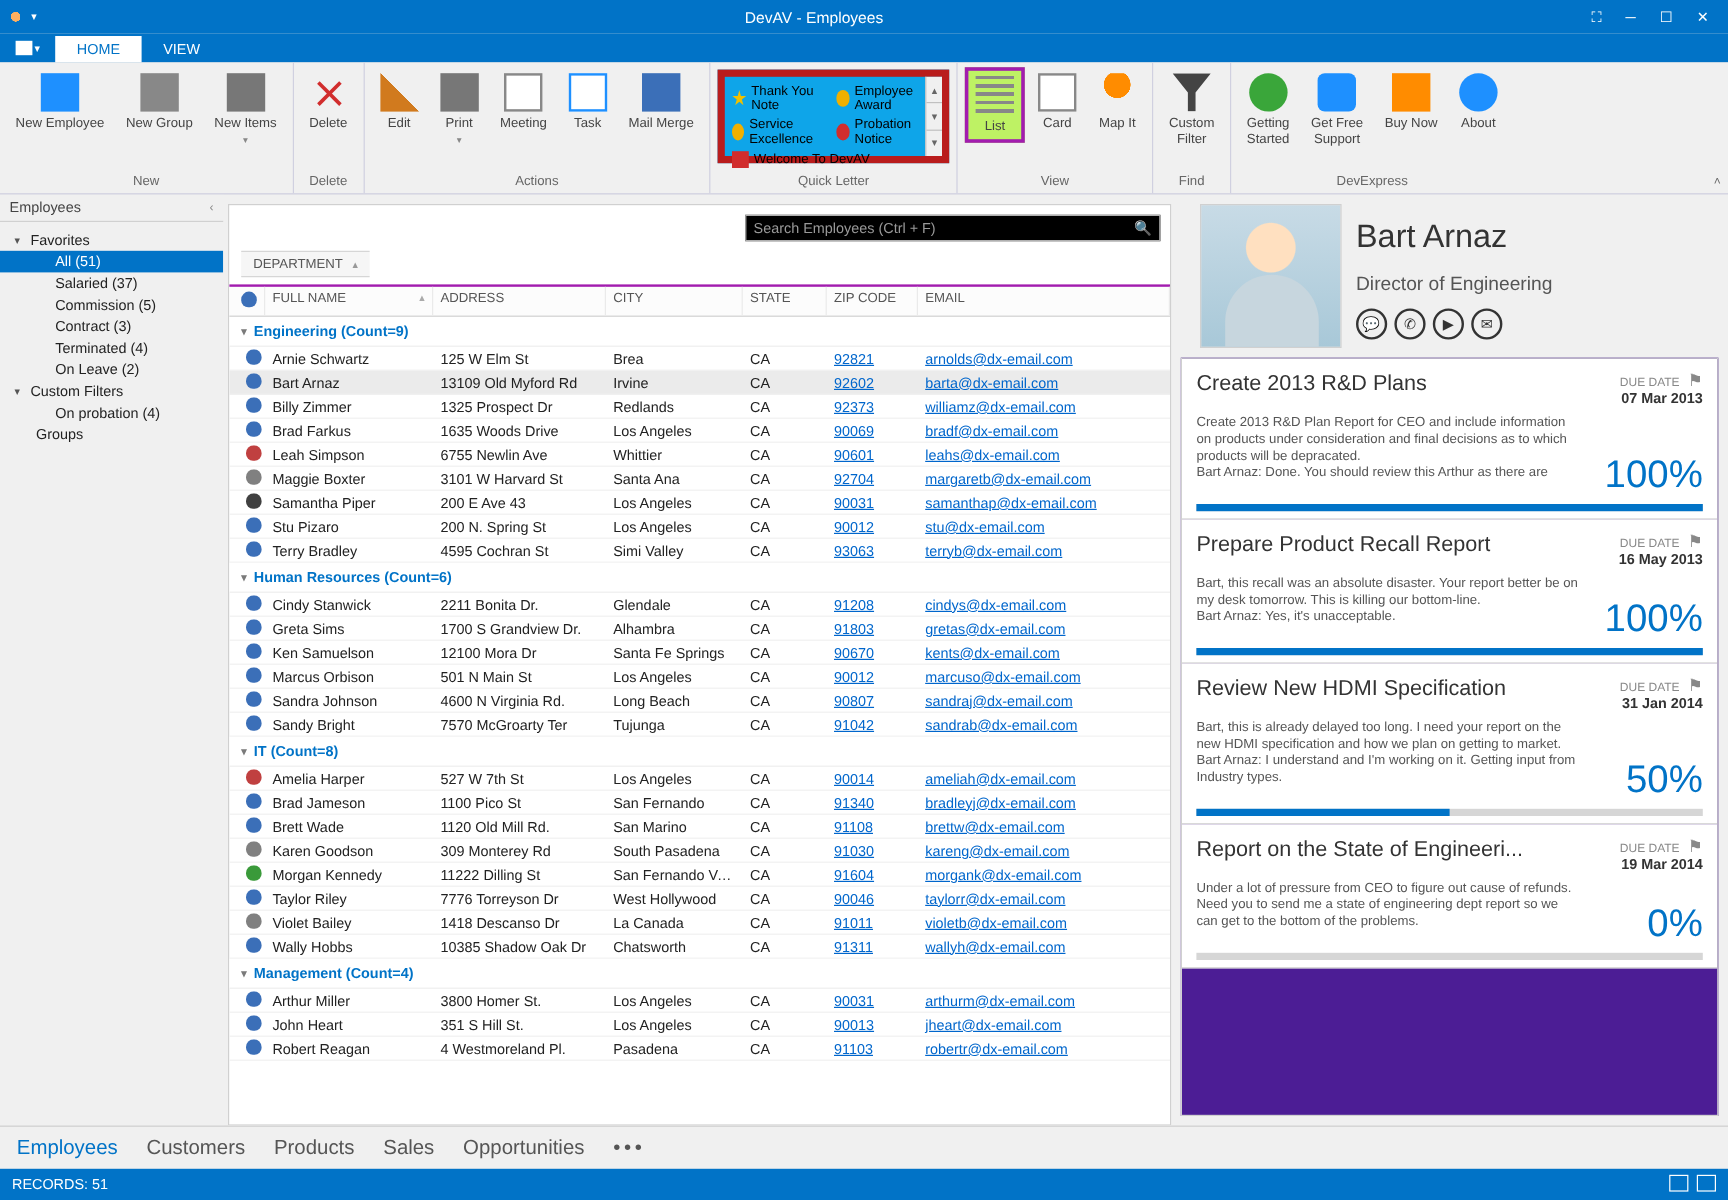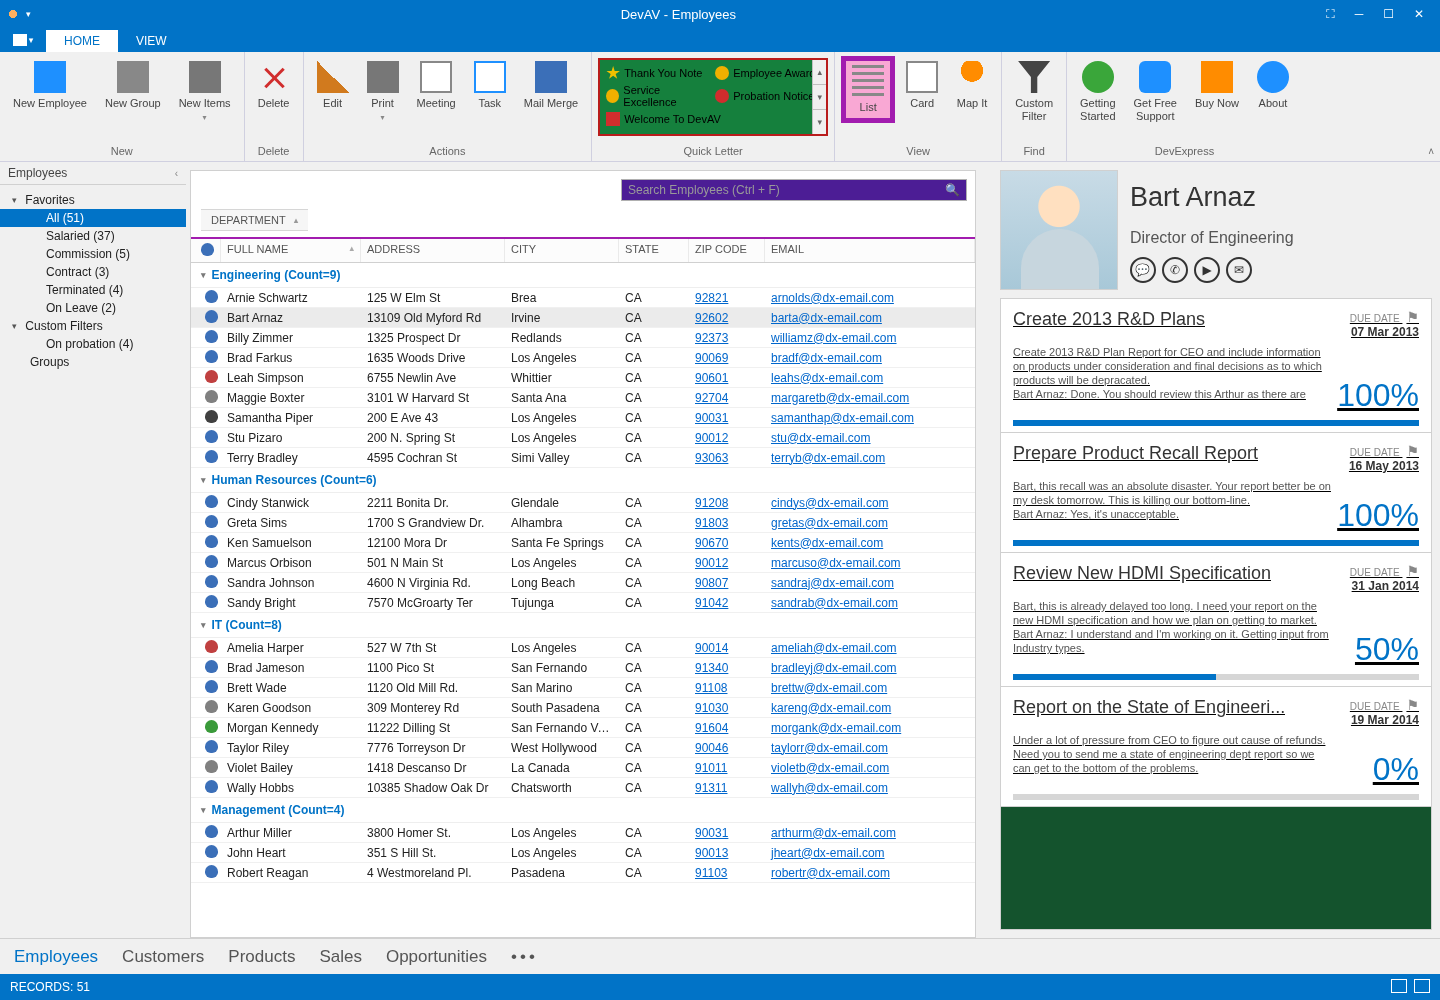--- a/index.html
+++ b/index.html
@@ -12,42 +12,42 @@
 .titlebar .win-ctrls span { font-size: 12px; cursor: default; }
 .tabstrip { background: #0173c7; height: 24px; display: flex; align-items: flex-end; }
 .tabstrip .filebtn { width: 46px; height: 24px; display: flex; align-items: center; justify-content: center; color: #fff; }
 .tabstrip .tab { padding: 4px 18px 4px 18px; font-size: 12px; color: #fff; cursor: default; }
 .tabstrip .tab.active { background: #fff; color: #0173c7; }
 .ribbon { background: #f0f0f0; border-bottom: 1px solid #d0d0e0; height: 110px; display: flex; position: relative; }
 .ribbon-group { display: flex; flex-direction: column; padding: 4px 6px 0 6px; border-right: 1px solid #d0d0e0; position: relative; }
 .ribbon-group .items { flex: 1; display: flex; align-items: flex-start; gap: 4px; }
 .ribbon-group .caption { text-align: center; font-size: 11px; color: #666; padding: 2px 0 4px 0; }
 .rb-btn { display: flex; flex-direction: column; align-items: center; justify-content: flex-start; padding: 4px 6px; border: 1px solid transparent; cursor: default; min-width: 44px; }
-.rb-btn.active { background: #f9a8d4; border: 5px solid #a21caf; }
+.rb-btn.active { background: #bef264; border: 3px solid #a21caf; }
 .rb-btn .icon { width: 32px; height: 32px; margin-bottom: 4px; }
 .rb-btn .lbl { font-size: 11px; color: #444; text-align: center; line-height: 13px; }
-.ql-gallery { width: 230px; height: 78px; margin-top: 2px; border: 2px solid #b91c1c; background: #15803d; display: flex; flex-direction: column; font-size: 11px; padding: 4px 2px; position: relative; }
+.ql-gallery { width: 193px; height: 78px; margin-top: 2px; border: 6px solid #b91c1c; background: #0ea5e9; display: flex; flex-direction: column; font-size: 11px; padding: 4px 2px; position: relative; }
 .ql-gallery .row { display: flex; gap: 4px; padding: 2px 4px; }
 .ql-item { display: flex; align-items: center; gap: 4px; flex: 1; }
 .ql-item .ql-ico { width: 14px; height: 14px; }
 .ql-drop { position: absolute; right: 0; top: 0; width: 14px; height: 100%; background: #f0f0f0; border-left: 1px solid #c0c0c0; display: flex; flex-direction: column; }
 .ql-drop div { flex: 1; display: flex; align-items: center; justify-content: center; border-bottom:1px solid #c0c0c0; color:#666; font-size:9px;}
 .collapse-caret { position: absolute; right: 6px; bottom: 4px; font-size: 10px; color: #666; }
 .content { flex: 1; display: flex; background: #f0f0f0; overflow: hidden; }
 .sidebar { width: 186px; background: #f0f0f0; display: flex; flex-direction: column; }
 .sidebar-header { padding: 4px 8px; font-size: 12px; color: #444; border-bottom: 1px solid #d0d0d0; display:flex; justify-content:space-between; align-items:center;}
 .sidebar-body { flex: 1; overflow-y: auto; padding-top: 6px; }
 .tree-group-hdr { display: flex; align-items: center; padding: 2px 12px; font-size: 12px; color: #222; }
 .tree-chev { width: 10px; color: #555; font-size: 9px; display:inline-block; }
 .tree-item { display: block; padding: 2px 4px 2px 46px; font-size: 12px; color: #222; }
 .tree-item.selected { background: #0173c7; color: #fff; }
 .tree-sub-hdr { padding: 2px 12px; font-size: 12px; color:#222; }
 .maingrid { flex: 1; background: #fff; margin: 8px 8px 0 4px; border:1px solid #d0d0d0; display:flex; flex-direction:column; overflow:hidden;}
 .grid-top { display:flex; justify-content:flex-end; padding:8px;}
-.searchbox { width: 346px; height: 22px; border: 1px solid #b0b0b0; background:#4c1d95; display:flex; align-items:center; padding:0 6px; font-size:12px; color:#999; justify-content:space-between;}
+.searchbox { width: 346px; height: 22px; border: 1px solid #b0b0b0; background:#000000; display:flex; align-items:center; padding:0 6px; font-size:12px; color:#999; justify-content:space-between;}
 .group-by { padding: 0 0 6px 10px; }
 .group-chip { display:inline-flex; align-items:center; background:#f6f6f6; border-top:1px solid #d6d6d6; border-bottom:1px solid #d6d6d6; padding:4px 10px; font-size:11px; color:#555; gap:8px; }
 .grid-head-row { display:flex; border-top:2px solid #a21caf; border-bottom:1px solid #d0d0d0; background:#fcfcfc; font-size:11px; color:#555; }
 .gh { padding:4px 6px; border-right:1px solid #eaeaea; }
 .col-icon{width:30px;} .col-name{width:140px;} .col-addr{width:144px;} .col-city{width:114px;} .col-state{width:70px;} .col-zip{width:76px;} .col-email{flex:1;}
 .grid-body { flex:1; overflow-y:auto; }
 .group-row { display:flex; align-items:center; padding:5px 10px; font-size:12px; color:#0173c7; font-weight:600; background:#fff; border-bottom:1px solid #eee;}
 .group-row .chev { font-size:9px; color:#7a7a7a; margin-right:6px;}
 .data-row { display:flex; font-size:12px; color:#222; border-bottom:1px solid #f0f0f0; height:20px; align-items:center; }
 .data-row.sel { background: #ebebeb; }
@@ -61,21 +61,21 @@
 .rightpane { width: 456px; background:#f0f0f0; display:flex; flex-direction:column; padding:8px 8px 0 0;}
 .card-top { display:flex; gap:12px; padding:0 8px 8px 16px; }
 .avatar-img { width:118px; height:120px; background: radial-gradient(circle at 50% 30%, #ffe0c0 0%, #ffe0c0 20%, transparent 21%), linear-gradient(#c8dbe6,#a8c8d8); border:1px solid #d0d0d0; position:relative;}
 .avatar-img::after{content:""; position:absolute; left:20px; bottom:0; width:78px; height:60px; background:#c7d6de; border-radius:40px 40px 0 0;}
 .card-name { font-size:27px; color:#333; font-weight:400; margin-top:12px;}
 .card-title { font-size:16px; color:#555; margin-top:16px;}
 .card-icons { display:flex; gap:6px; margin-top:10px;}
 .card-icons .ci { width:26px;height:26px; border:2px solid #333; border-radius:50%; display:flex; align-items:center; justify-content:center; font-size:12px; color:#333;}
 .rp-tabs { text-align:right; padding:0 10px 4px 0; font-size:12px; color:#777;}
 .rp-tabs .act{ color:#0173c7; font-weight:600;}
-.tasks { flex:1; overflow-y:auto; background:#14532d; border:1px solid #d0d0d0; margin-left:16px; margin-bottom:8px;text-decoration:underline;}
+.tasks { flex:1; overflow-y:auto; background:#4c1d95; border:1px solid #d0d0d0; margin-left:0; margin-bottom:8px;}
 .task { border-bottom:1px solid #d0d0d0; padding:10px 12px 6px 12px; background:#fff; margin-bottom:0;}
 .task-head { display:flex; justify-content:space-between; align-items:flex-start;}
 .task-title { font-size:18px; color:#333; font-weight:400; max-width:290px; white-space:nowrap; overflow:hidden; text-overflow:ellipsis;}
 .task-due-lbl { font-size:10px; color:#888; text-align:right;}
 .task-due-val { font-size:12px; color:#333; font-weight:600;}
 .task-desc { font-size:11px; color:#555; margin-top:6px; line-height:14px; max-width:320px;}
 .task-pct { text-align:right; font-size:32px; color:#0173c7; font-weight:400; margin-top:-24px;}
 .task-bar { height:6px; background:#d6d6d6; margin-top:6px; position:relative;}
 .task-bar .fill { position:absolute; left:0; top:0; height:100%; background:#0173c7;}
 .flag { color:#888; font-size:14px; margin-left:4px;}

